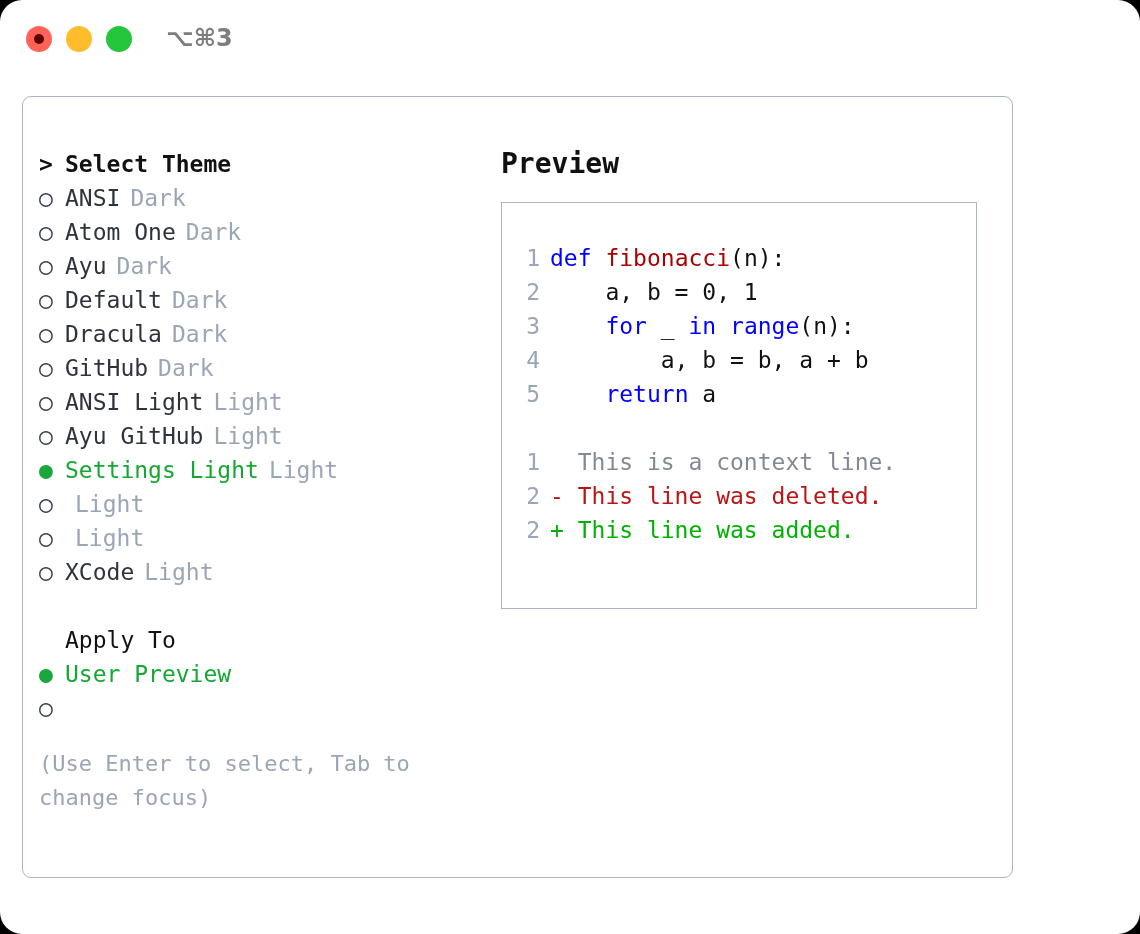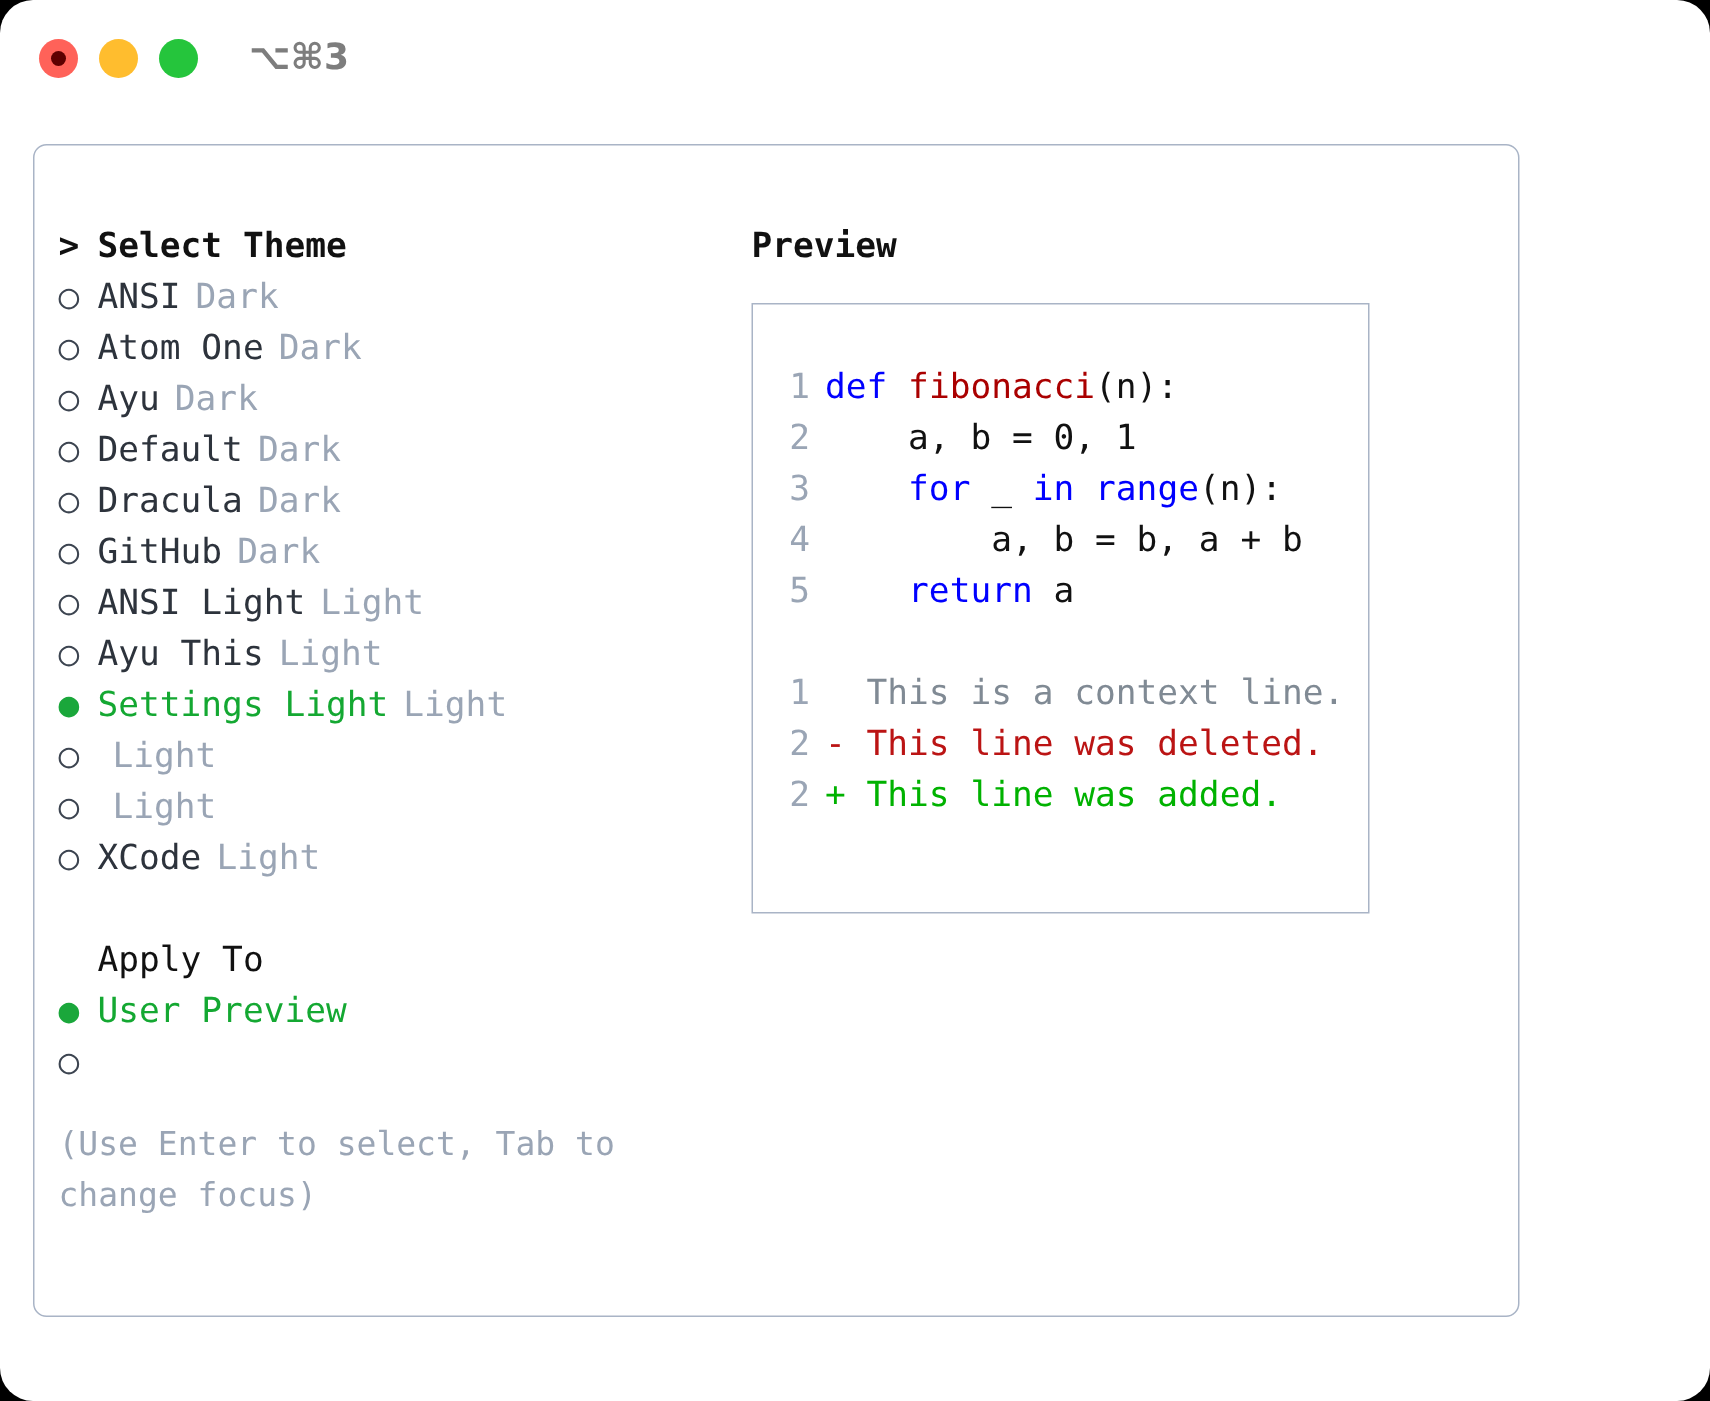--- a/index.html
+++ b/index.html
@@ -139,29 +139,29 @@
   }
 
   
   #right-col {
     position: absolute;
     left: 478px;
     top: 50px;
     width: 490px;
   }
   #preview-title {
-    font-size: 23px;
+    font-size: 28px;
     font-weight: bold;
     color: #111111;
     line-height: 34px;
     margin-left: 0px;
   }
   #preview-box {
     margin-top: 21px;
-    width: 412px;
+    width: 476px;
     height: 407px;
     border: 1.6px solid #a9b4c6;
     box-sizing: border-box;
     background: #ffffff;
     position: relative;
   }
   #code {
     position: absolute;
     left: 12px;
     top: 38px;
@@ -239,21 +239,21 @@
             <span class="rowtext">GitHub</span>
             <span class="tag">Dark</span>
           </div>
           <div class="row item">
             <span class="marker">○</span>
             <span class="rowtext">ANSI Light</span>
             <span class="tag">Light</span>
           </div>
           <div class="row item">
             <span class="marker">○</span>
-            <span class="rowtext">Ayu This</span>
+            <span class="rowtext">Ayu GitHub</span>
             <span class="tag">Light</span>
           </div>
           <div class="row item selected">
             <span class="marker">●</span>
             <span class="rowtext">Settings Light</span>
             <span class="tag">Light</span>
           </div>
           <div class="row item">
             <span class="marker">○</span>
             <span class="tag">Light</span>

